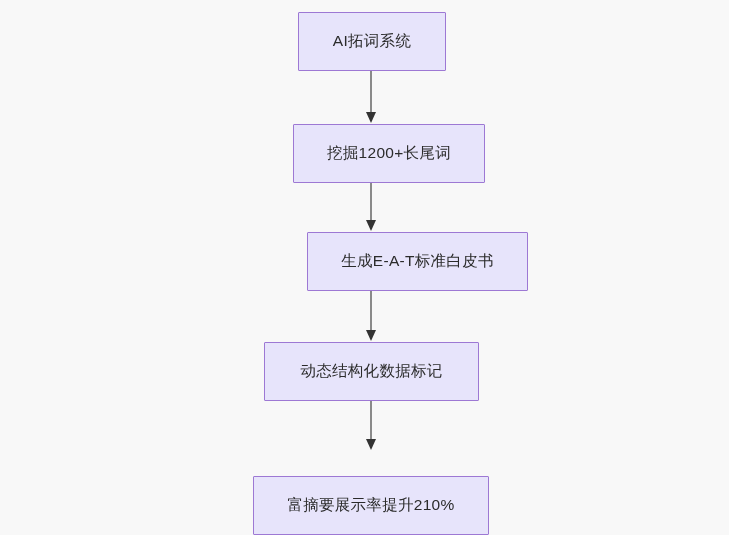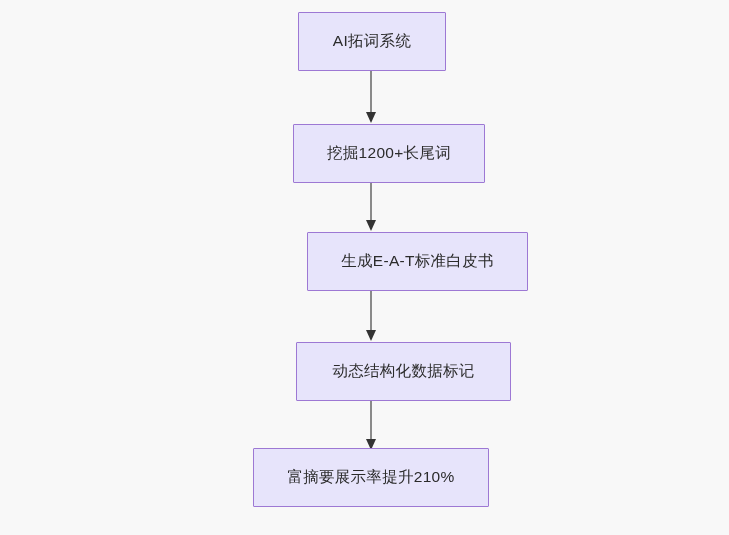--- a/index.html
+++ b/index.html
@@ -72,26 +72,26 @@
 
   <div class="node" style="left:261px; top:232px; width:221px; height:59px;margin-left:46px;">
     <span>生成E-A-T标准白皮书</span>
   </div>
 
   <svg class="edge" style="left:363px; top:291px;" width="16" height="51" viewBox="0 0 16 51">
     <path class="edge-line" d="M8,0 L8,41"></path>
     <path class="edge-head" d="M8,50 L3,39 L13,39 Z"></path>
   </svg>
 
-  <div class="node" style="left:264px; top:342px; width:215px; height:59px;margin-left:32px;">
+  <div class="node" style="left:264px; top:342px; width:215px; height:59px;">
     <span>动态结构化数据标记</span>
   </div>
 
   <svg class="edge" style="left:363px; top:401px;" width="16" height="50" viewBox="0 0 16 50">
     <path class="edge-line" d="M8,0 L8,40"></path>
     <path class="edge-head" d="M8,49 L3,38 L13,38 Z"></path>
   </svg>
 
-  <div class="node" style="left:253px; top:448px; width:236px; height:59px;">
+  <div class="node" style="left:253px; top:476px; width:236px; height:59px;">
     <span>富摘要展示率提升210%</span>
   </div>
 
 </div>
 
 </body></html>

